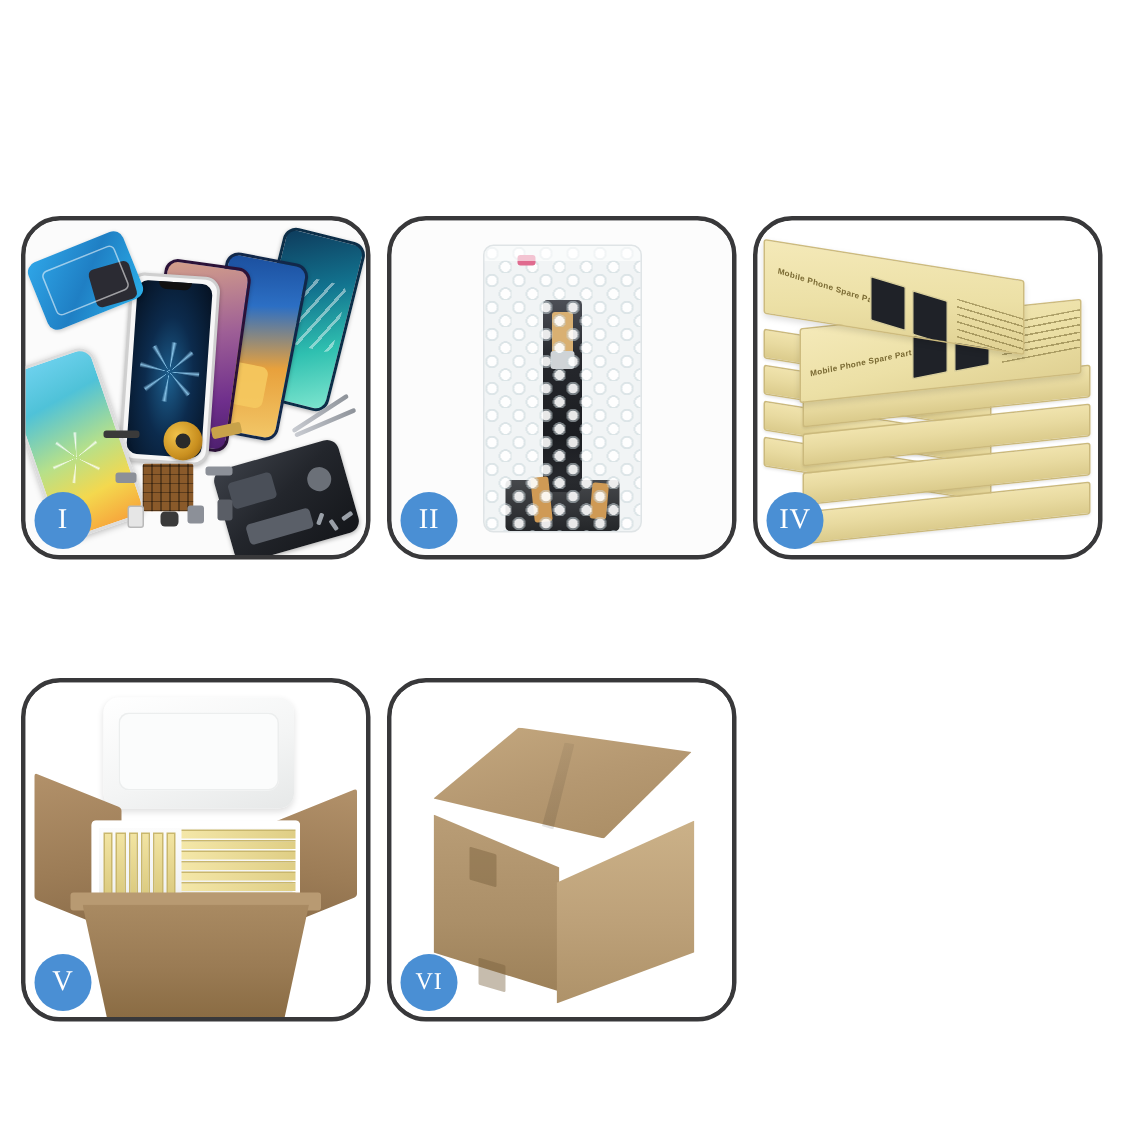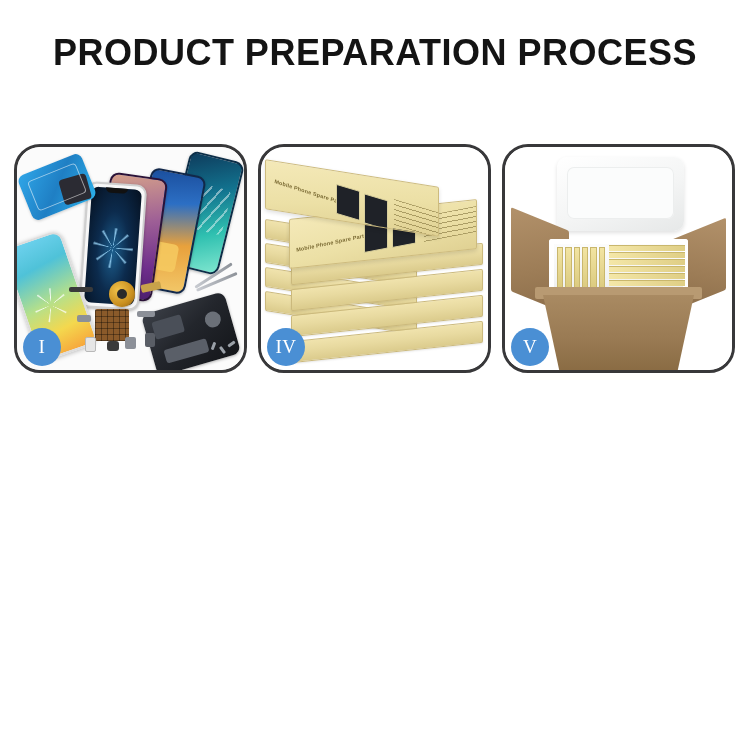--- a/index.html
+++ b/index.html
@@ -468,21 +468,20 @@
   .c-tab2{
     position:absolute; left:58px; top:186px; width:18px; height:18px;
     background: rgba(120,95,60,.42); border-radius:1px;
     transform: skewY(16deg);
   }
 </style>
 </head>
 <body>
 
 <div class="header">
-  <h1 class="page-title">PRODUCT PREPARATION PROCESS</h1>
 </div>
 
 <div class="grid">
 
   <div class="panel">
     <div class="panel-scene">
       <div class="p1-bg"></div>
 
       <div class="phone ph-teal"></div>
       <div class="phone ph-orange"></div>
@@ -523,20 +522,37 @@
       <div class="tweezer"></div>
       <div class="screws">
         <i style="left:0;top:2px;transform:rotate(20deg)"></i>
         <i style="left:9px;top:6px;transform:rotate(-35deg)"></i>
         <i style="left:18px;top:0;transform:rotate(55deg)"></i>
       </div>
     </div>
     <div class="badge">I</div>
   </div>
 
+  <div class="panel">
+    <div class="panel-scene">
+      <div class="p2-bg"></div>
+      <div class="bubble-pack">
+        <div class="lcd"></div>
+        <div class="flex"></div>
+        <div class="flex2"></div>
+        <div class="bottom-dark"></div>
+        <div class="conn-l"></div>
+        <div class="conn-r"></div>
+        <div class="bubbles"></div>
+        <div class="pinkmark"></div>
+        <div class="topseal"></div>
+      </div>
+    </div>
+    <div class="badge">II</div>
+  </div>
 
 
   <div class="panel">
     <div class="panel-scene">
       <div class="p4-bg"></div>
 
       <div class="stackbox" style="left:4px;  top:84px;  width:150px; height:18px; transform:skewY(9deg);"></div>
       <div class="stackbox" style="left:4px;  top:108px; width:150px; height:18px; transform:skewY(9deg);"></div>
       <div class="stackbox" style="left:4px;  top:132px; width:150px; height:18px; transform:skewY(9deg);"></div>
       <div class="stackbox" style="left:4px;  top:156px; width:150px; height:18px; transform:skewY(9deg);"></div>
@@ -588,14 +604,26 @@
           <i style="top:35px"></i>
           <i style="top:42px"></i>
       </div>
 
       <div class="v-cartonrim"></div>
       <div class="v-cartonfront"></div>
     </div>
     <div class="badge">V</div>
   </div>
 
+  <div class="panel">
+    <div class="panel-scene">
+      <div class="p6-bg"></div>
+      <div class="c-top"></div>
+      <div class="c-left"></div>
+      <div class="c-right"></div>
+      <div class="c-seam"></div>
+      <div class="c-tab1"></div>
+      <div class="c-tab2"></div>
+    </div>
+    <div class="badge wide">VI</div>
+  </div>
 
 </div>
 
 </body></html>

